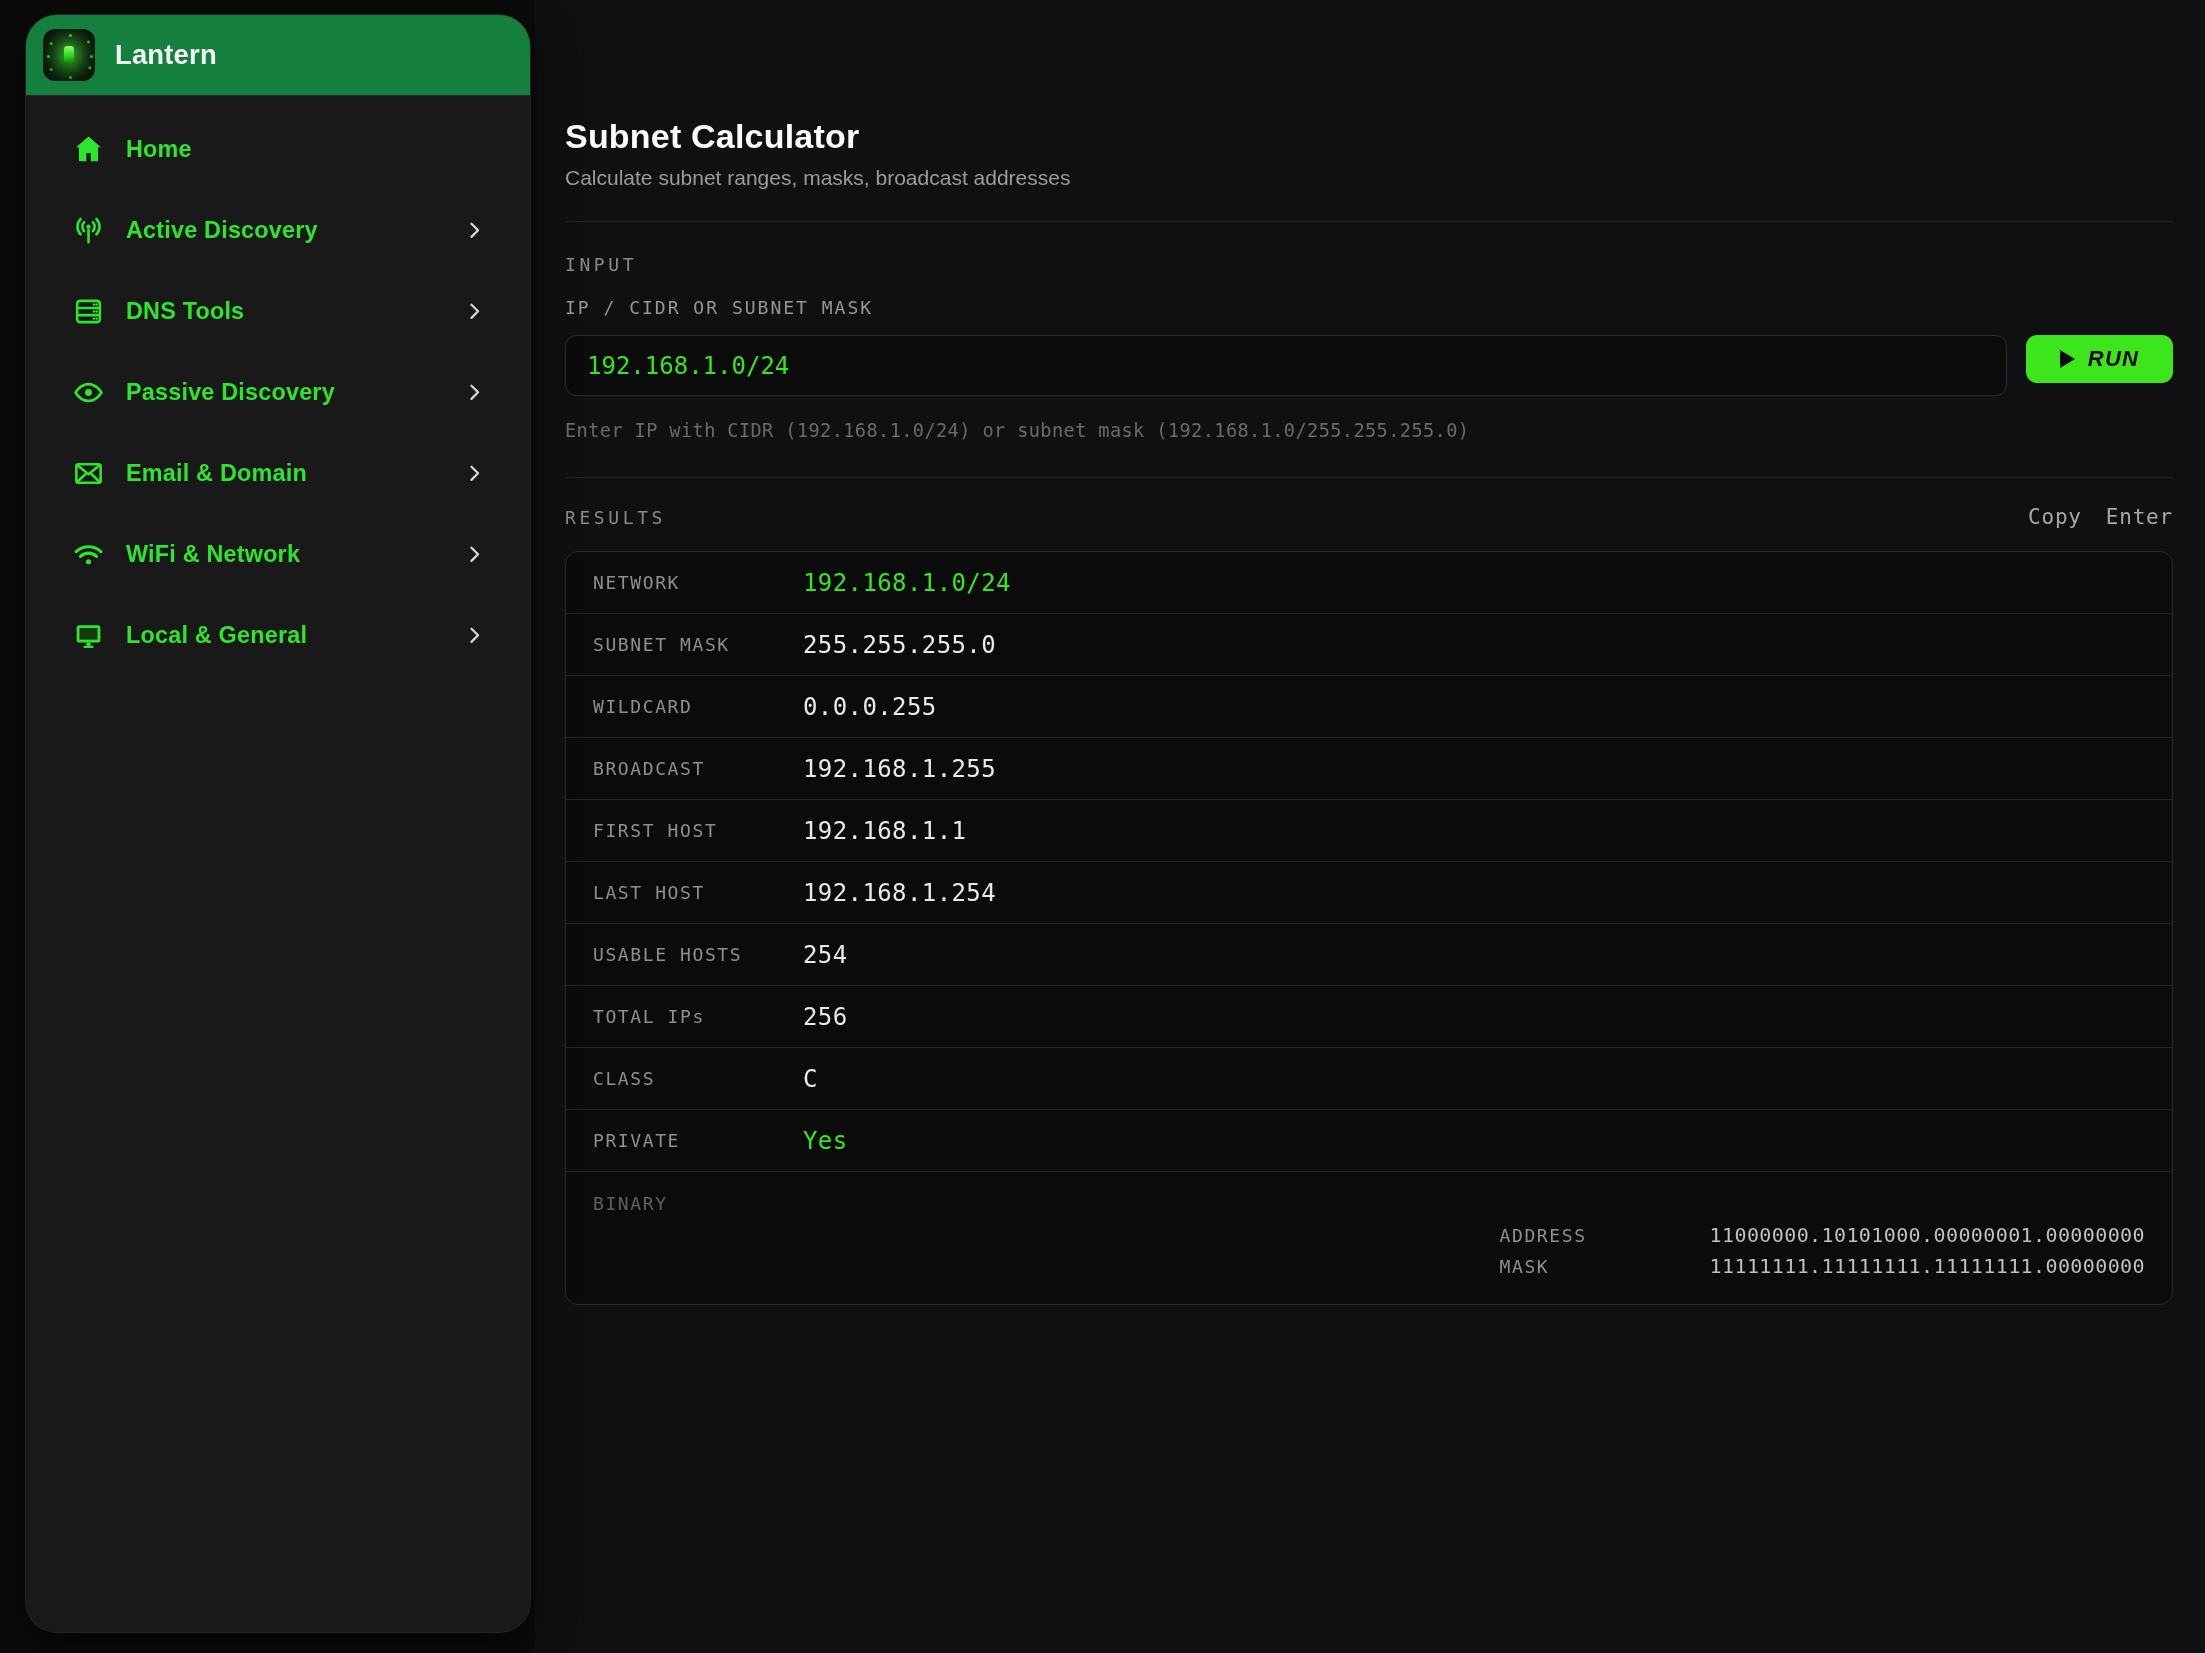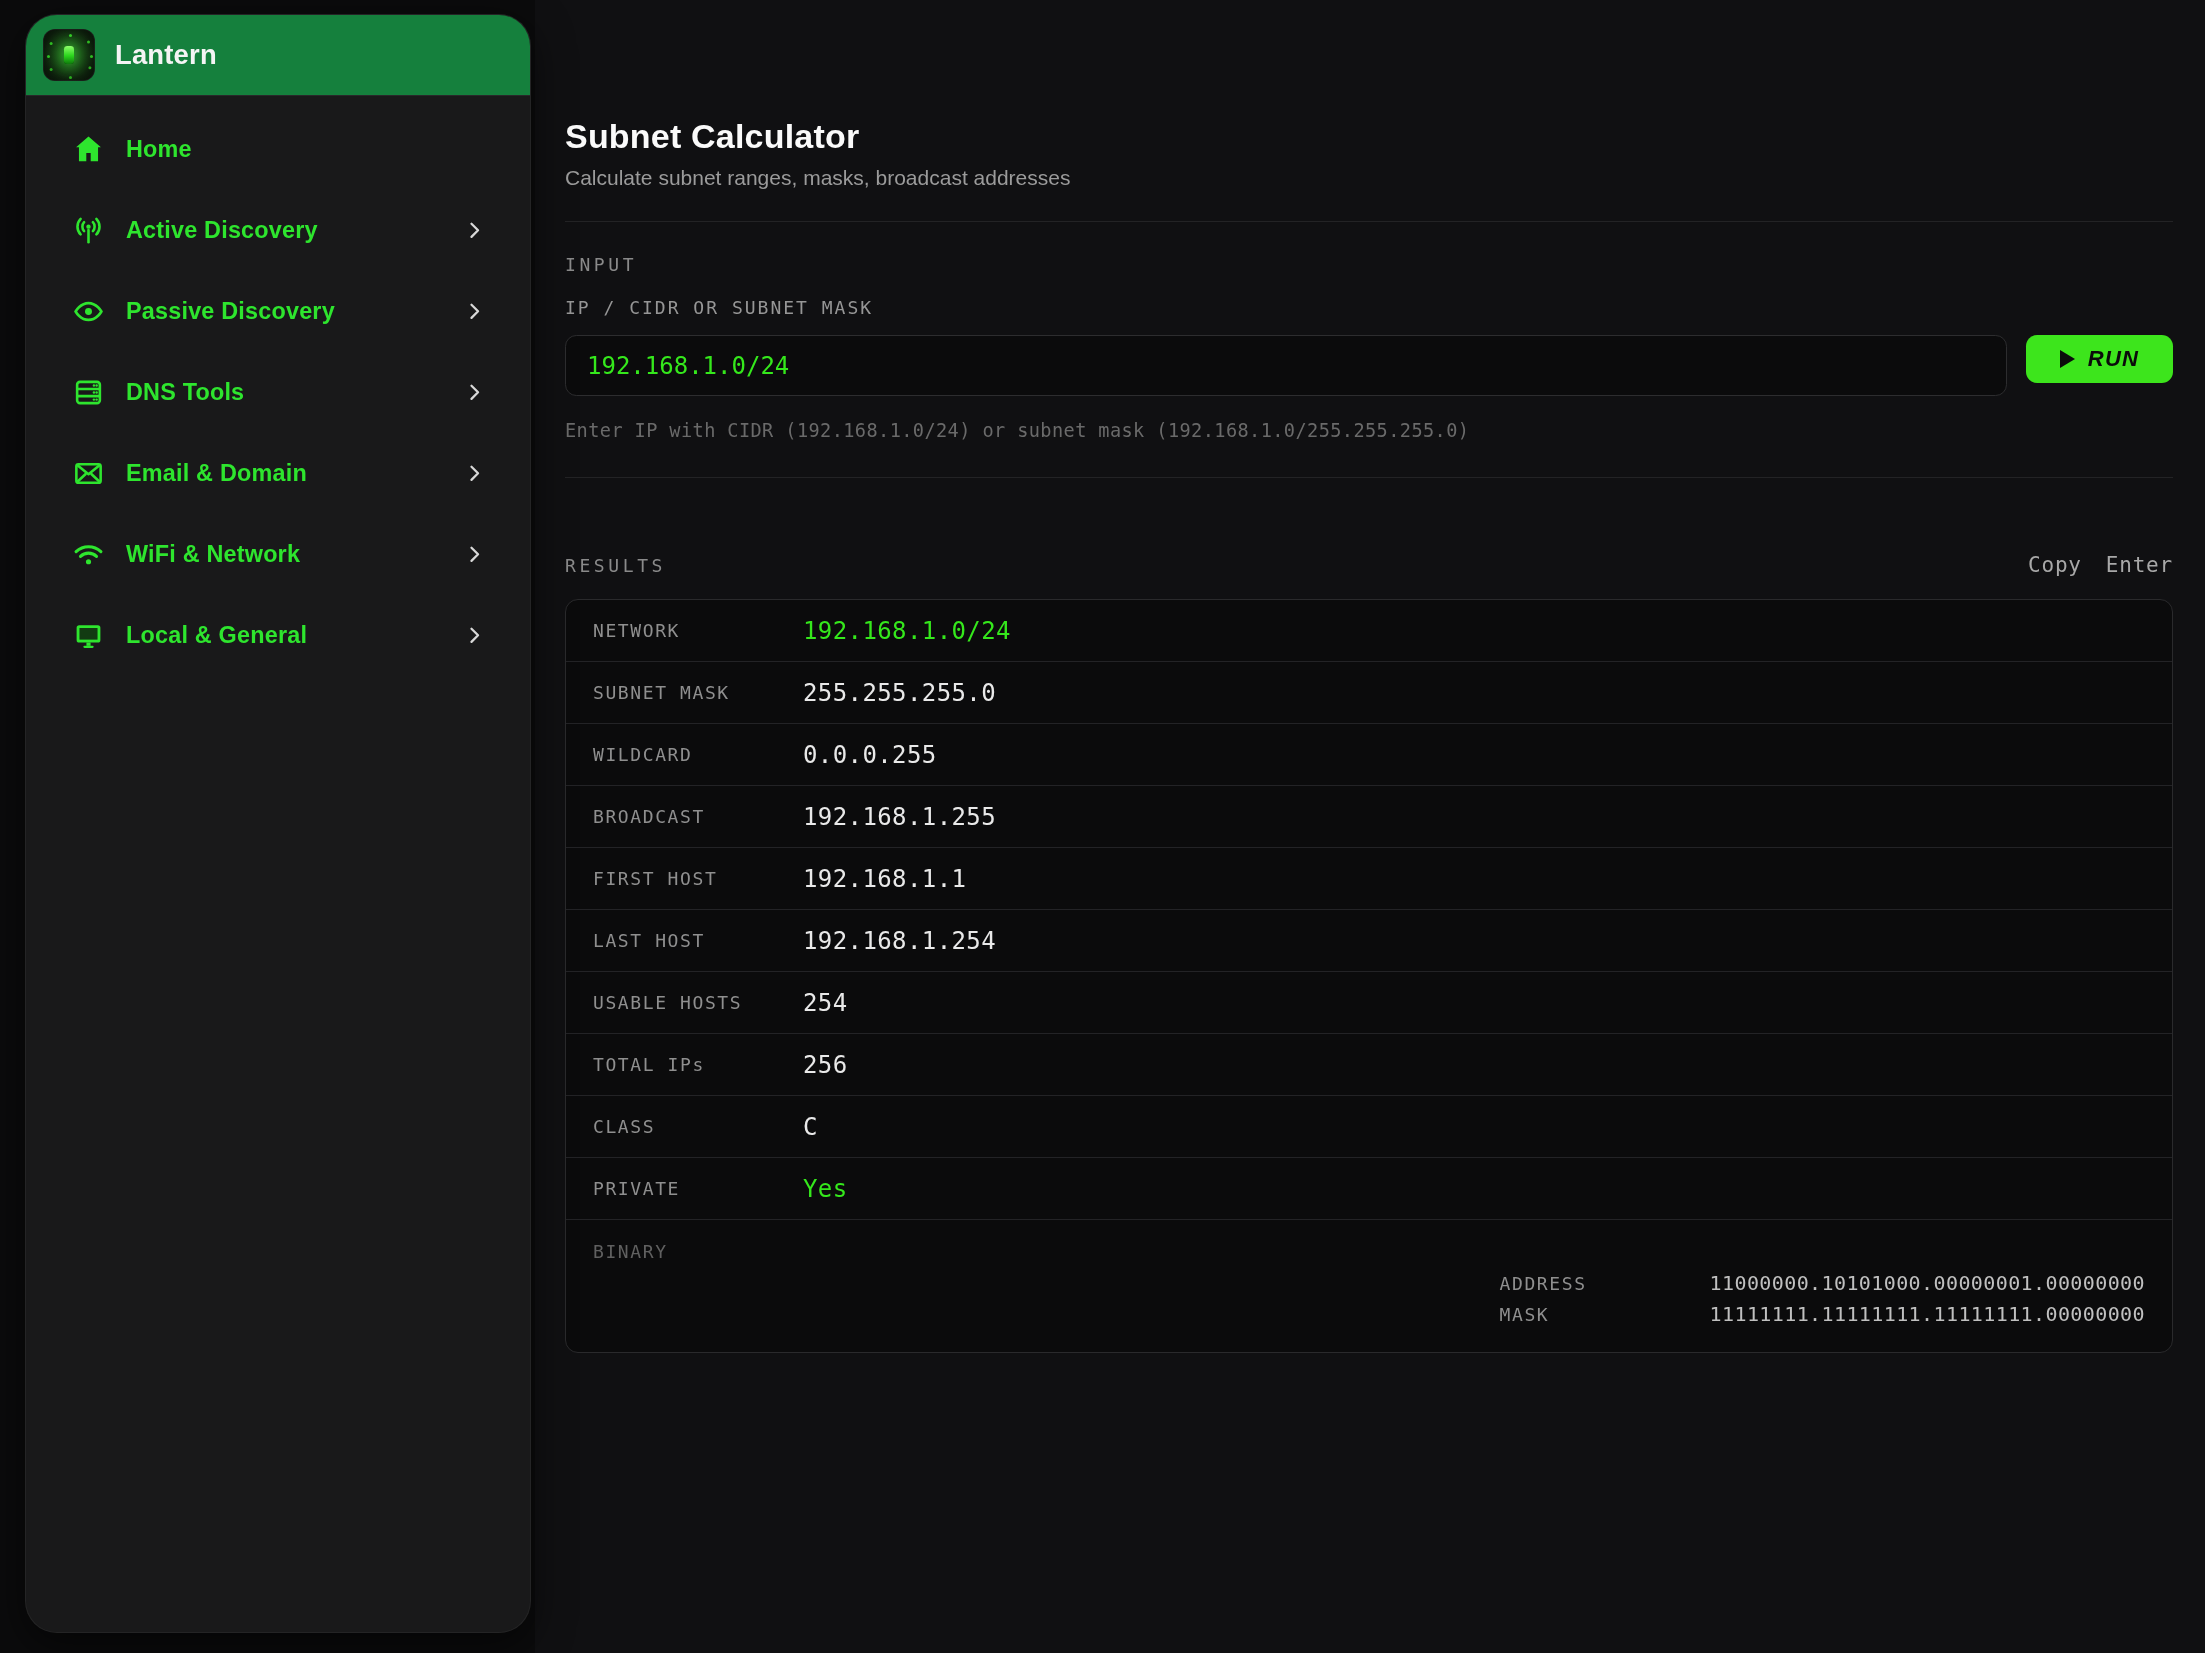--- a/index.html
+++ b/index.html
@@ -51,21 +51,21 @@
               border-radius:11.3px;color:#35e81c;font-family:"DejaVu Sans Mono",monospace;font-size:24px;
               padding:0 21px;outline:none;}
   .run-button{width:147px;height:48px;flex:0 0 147px;background:#3de51c;border:none;border-radius:11.3px;
               display:flex;align-items:center;justify-content:center;gap:13px;cursor:pointer;font-style:italic;}
   .play-triangle{width:0;height:0;border-left:15.3px solid #0b0b0b;border-top:9px solid transparent;
                  border-bottom:9px solid transparent;}
   .run-label{color:#0b0b0b;font-size:22px;font-weight:700;letter-spacing:1.2px;font-family:"Liberation Sans",sans-serif;}
   .hint{font-family:"DejaVu Sans Mono",monospace;font-size:18.6px;color:#6a6a6a;margin-top:23.4px;letter-spacing:0.4px;}
 
   .results-section{padding-top:27.4px;}
-  .results-header{display:flex;align-items:baseline;justify-content:space-between;margin-top:48px;}
+  .results-header{display:flex;align-items:baseline;justify-content:space-between;}
   .results-actions{display:flex;gap:24px;}
   .text-btn{font-family:"DejaVu Sans Mono",monospace;font-size:21px;color:#a8a8a8;background:none;border:none;
             padding:0;cursor:pointer;letter-spacing:0.8px;}
 
   .results-table{margin-top:22px;background:#0b0b0c;border:0.8px solid #2a2a2c;border-radius:13px;overflow:hidden;}
   .result-row{height:61px;display:flex;align-items:center;padding:0 27px;}
   .result-row + .result-row, .binary-block{border-top:0.8px solid #232326;}
   .row-label{width:210px;flex:0 0 210px;font-family:"DejaVu Sans Mono",monospace;font-size:18px;
              letter-spacing:1.6px;color:#8f8f8f;}
   .row-value{font-family:"DejaVu Sans Mono",monospace;font-size:24px;color:#e9e9e9;letter-spacing:0.4px;}
@@ -114,47 +114,47 @@
             <span class="nav-label">Active Discovery</span>
             <span class="nav-chevron">
               <svg viewBox="0 0 24 24" fill="none" stroke="#d8d8d8" stroke-width="2.4" stroke-linecap="round" stroke-linejoin="round">
                 <path d="M9 5l7 7-7 7"></path>
               </svg>
             </span>
           </div>
           <div class="nav-item">
             <span class="nav-icon">
               <svg viewBox="0 0 24 24" fill="none" stroke="currentColor" stroke-width="2">
-                <path d="M2 12s3.6-6.5 10-6.5S22 12 22 12s-3.6 6.5-10 6.5S2 12 2 12z"></path>
-                <circle cx="12" cy="12" r="2.7" fill="currentColor" stroke="none"></circle>
-              </svg>
-            </span>
-            <span class="nav-label">Passive Discovery</span>
-            <span class="nav-chevron">
-              <svg viewBox="0 0 24 24" fill="none" stroke="#d8d8d8" stroke-width="2.4" stroke-linecap="round" stroke-linejoin="round">
-                <path d="M9 5l7 7-7 7"></path>
-              </svg>
-            </span>
-          </div>
-          <div class="nav-item">
-            <span class="nav-icon">
-              <svg viewBox="0 0 24 24" fill="none" stroke="currentColor" stroke-width="2">
                 <rect x="3.2" y="3.8" width="17.6" height="16.4" rx="2.2"></rect>
                 <path d="M3.2 9.3h17.6M3.2 14.8h17.6"></path>
                 <g fill="currentColor" stroke="none">
                   <circle cx="16.2" cy="6.6" r="0.95"></circle>
                   <circle cx="18.3" cy="6.6" r="0.95"></circle>
                   <circle cx="16.2" cy="12" r="0.95"></circle>
                   <circle cx="18.3" cy="12" r="0.95"></circle>
                   <circle cx="16.2" cy="17.5" r="0.95"></circle>
                   <circle cx="18.3" cy="17.5" r="0.95"></circle>
                 </g>
               </svg>
             </span>
             <span class="nav-label">DNS Tools</span>
+            <span class="nav-chevron">
+              <svg viewBox="0 0 24 24" fill="none" stroke="#d8d8d8" stroke-width="2.4" stroke-linecap="round" stroke-linejoin="round">
+                <path d="M9 5l7 7-7 7"></path>
+              </svg>
+            </span>
+          </div>
+          <div class="nav-item">
+            <span class="nav-icon">
+              <svg viewBox="0 0 24 24" fill="none" stroke="currentColor" stroke-width="2">
+                <path d="M2 12s3.6-6.5 10-6.5S22 12 22 12s-3.6 6.5-10 6.5S2 12 2 12z"></path>
+                <circle cx="12" cy="12" r="2.7" fill="currentColor" stroke="none"></circle>
+              </svg>
+            </span>
+            <span class="nav-label">Passive Discovery</span>
             <span class="nav-chevron">
               <svg viewBox="0 0 24 24" fill="none" stroke="#d8d8d8" stroke-width="2.4" stroke-linecap="round" stroke-linejoin="round">
                 <path d="M9 5l7 7-7 7"></path>
               </svg>
             </span>
           </div>
           <div class="nav-item">
             <span class="nav-icon">
               <svg viewBox="0 0 24 24" fill="none" stroke="currentColor" stroke-width="2" stroke-linejoin="round">
                 <rect x="2.6" y="4.8" width="18.8" height="14.4" rx="1.6"></rect>

